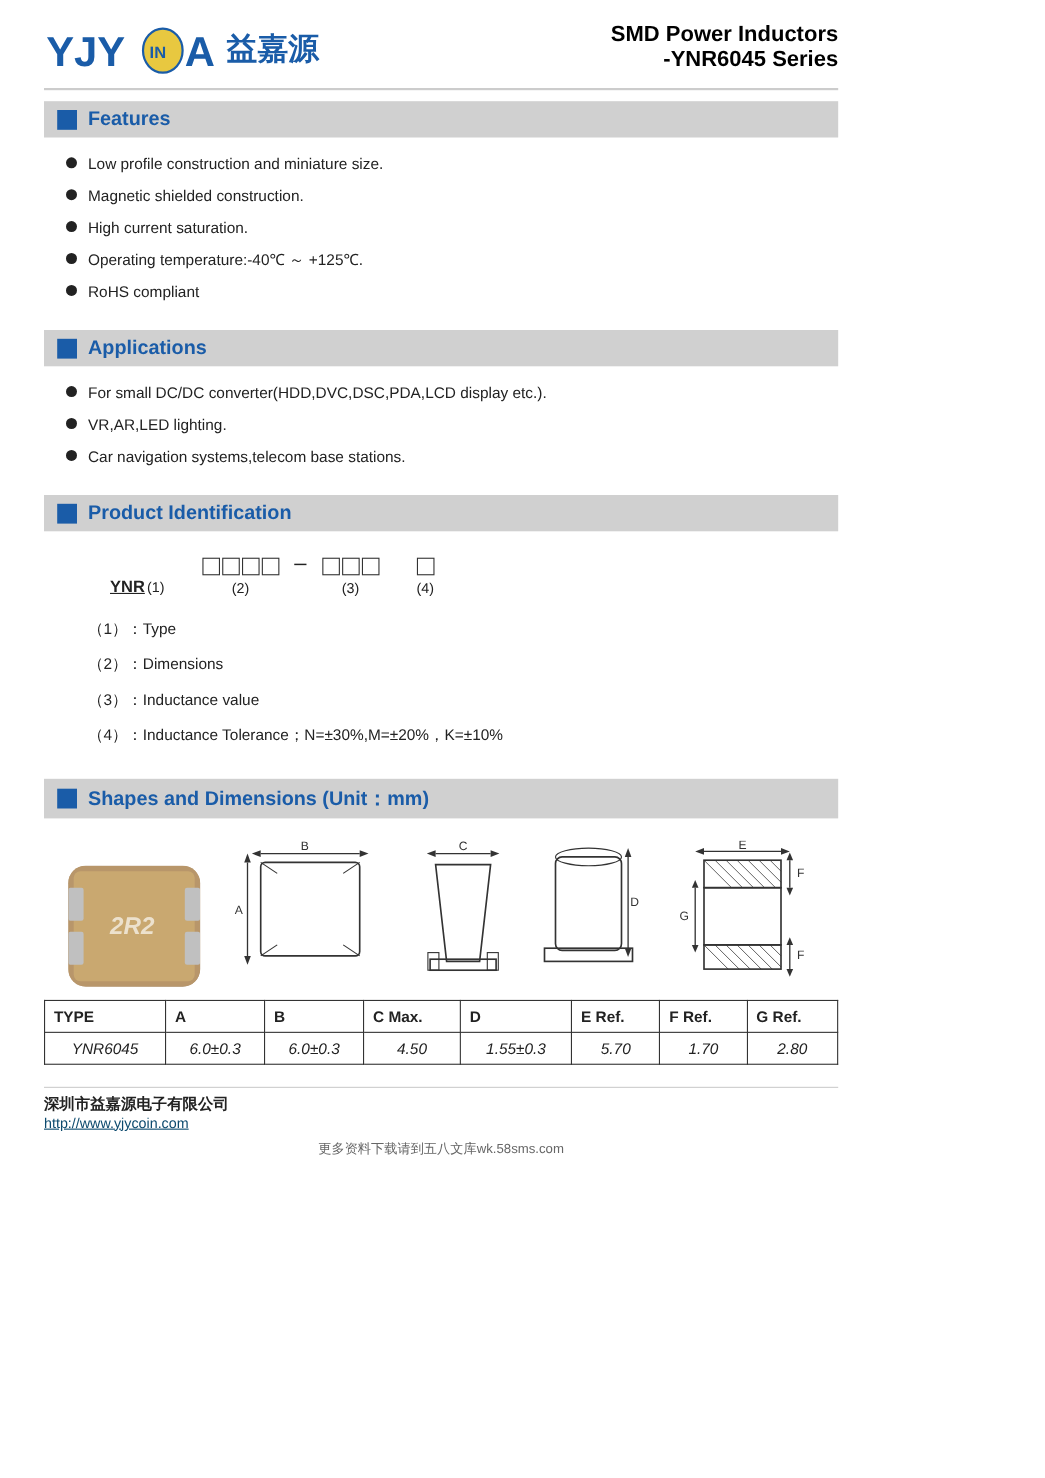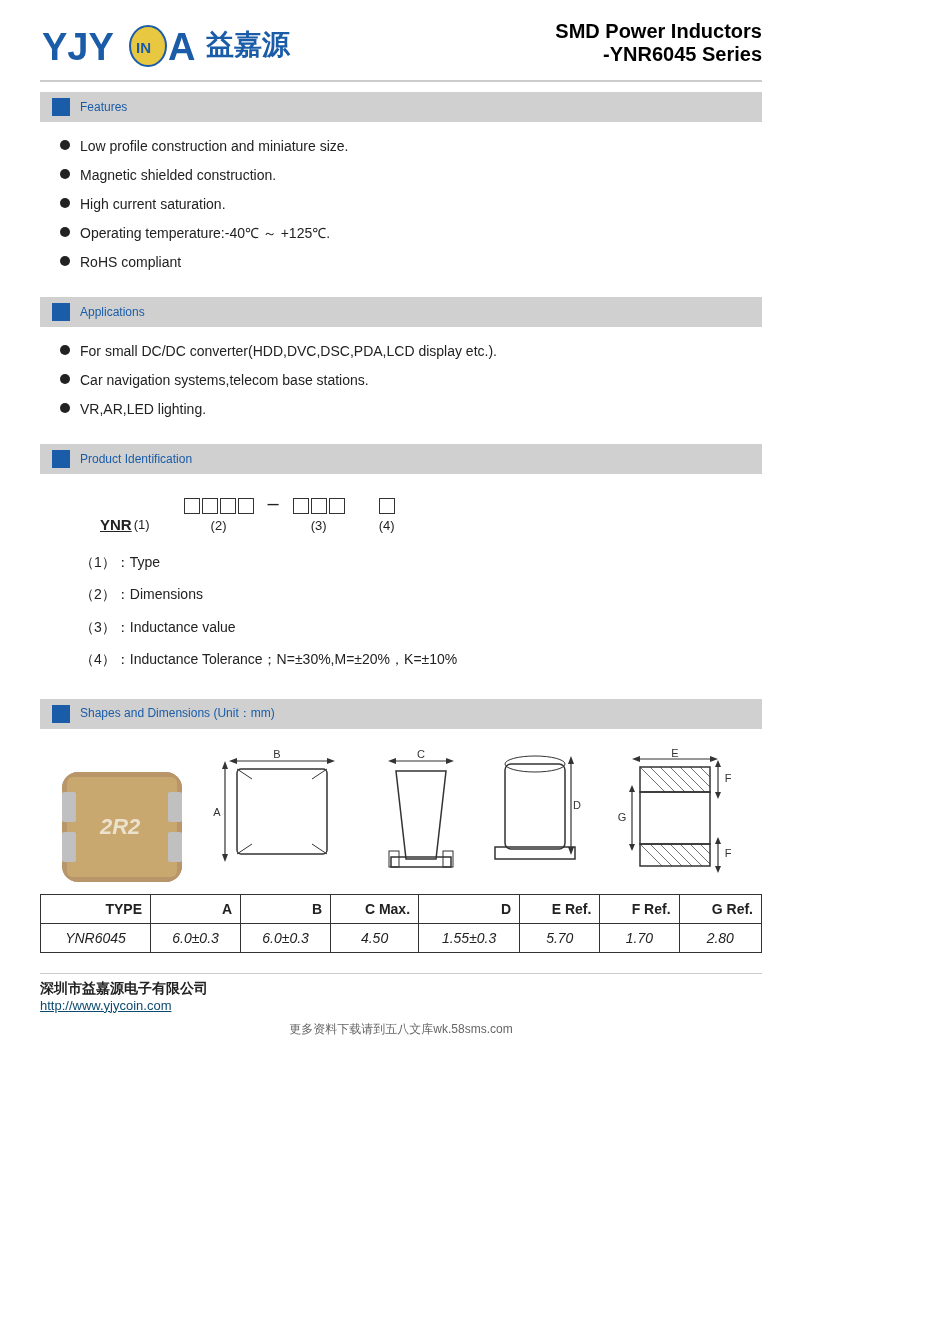--- a/index.html
+++ b/index.html
@@ -61,22 +61,22 @@
       margin-top: 8px;
     }
     .section-square {
       width: 18px;
       height: 18px;
       background: #1a5ca8;
       display: inline-block;
       flex-shrink: 0;
     }
     .section-title {
-      font-size: 12px;
-      font-weight: normal;
+      font-size: 18px;
+      font-weight: bold;
       color: #1a5ca8;
     }
     
     .bullet-list {
       list-style: none;
       padding: 4px 0 8px 20px;
     }
     .bullet-list li {
       display: flex;
       align-items: flex-start;
@@ -126,21 +126,21 @@
     .dim-table {
       width: 100%;
       border-collapse: collapse;
       margin-top: 12px;
       font-size: 14px;
     }
     .dim-table th {
       background: #fff;
       border: 1.5px solid #333;
       padding: 6px 8px;
-      text-align: right;
+      text-align: left;
       font-weight: bold;
     }
     .dim-table td {
       border: 1.5px solid #333;
       padding: 6px 8px;
       text-align: center;
       font-style: italic;
     }
     
     .footer {
@@ -231,25 +231,25 @@
     <span class="section-square"></span>
     <span class="section-title">Applications</span>
   </div>
   <ul class="bullet-list">
     <li>
         <span class="bullet-dot"></span>
         <span>For small DC/DC converter(HDD,DVC,DSC,PDA,LCD display etc.).</span>
       </li>
     <li>
         <span class="bullet-dot"></span>
+        <span>VR,AR,LED lighting.</span>
+      </li>
+    <li>
+        <span class="bullet-dot"></span>
         <span>Car navigation systems,telecom base stations.</span>
-      </li>
-    <li>
-        <span class="bullet-dot"></span>
-        <span>VR,AR,LED lighting.</span>
       </li>
   </ul>
 
   <div class="section-header">
     <span class="section-square"></span>
     <span class="section-title">Product Identification</span>
   </div>
 
   <div style="margin: 18px 60px 10px 60px; display: flex; align-items: flex-end; gap: 14px;">
 

